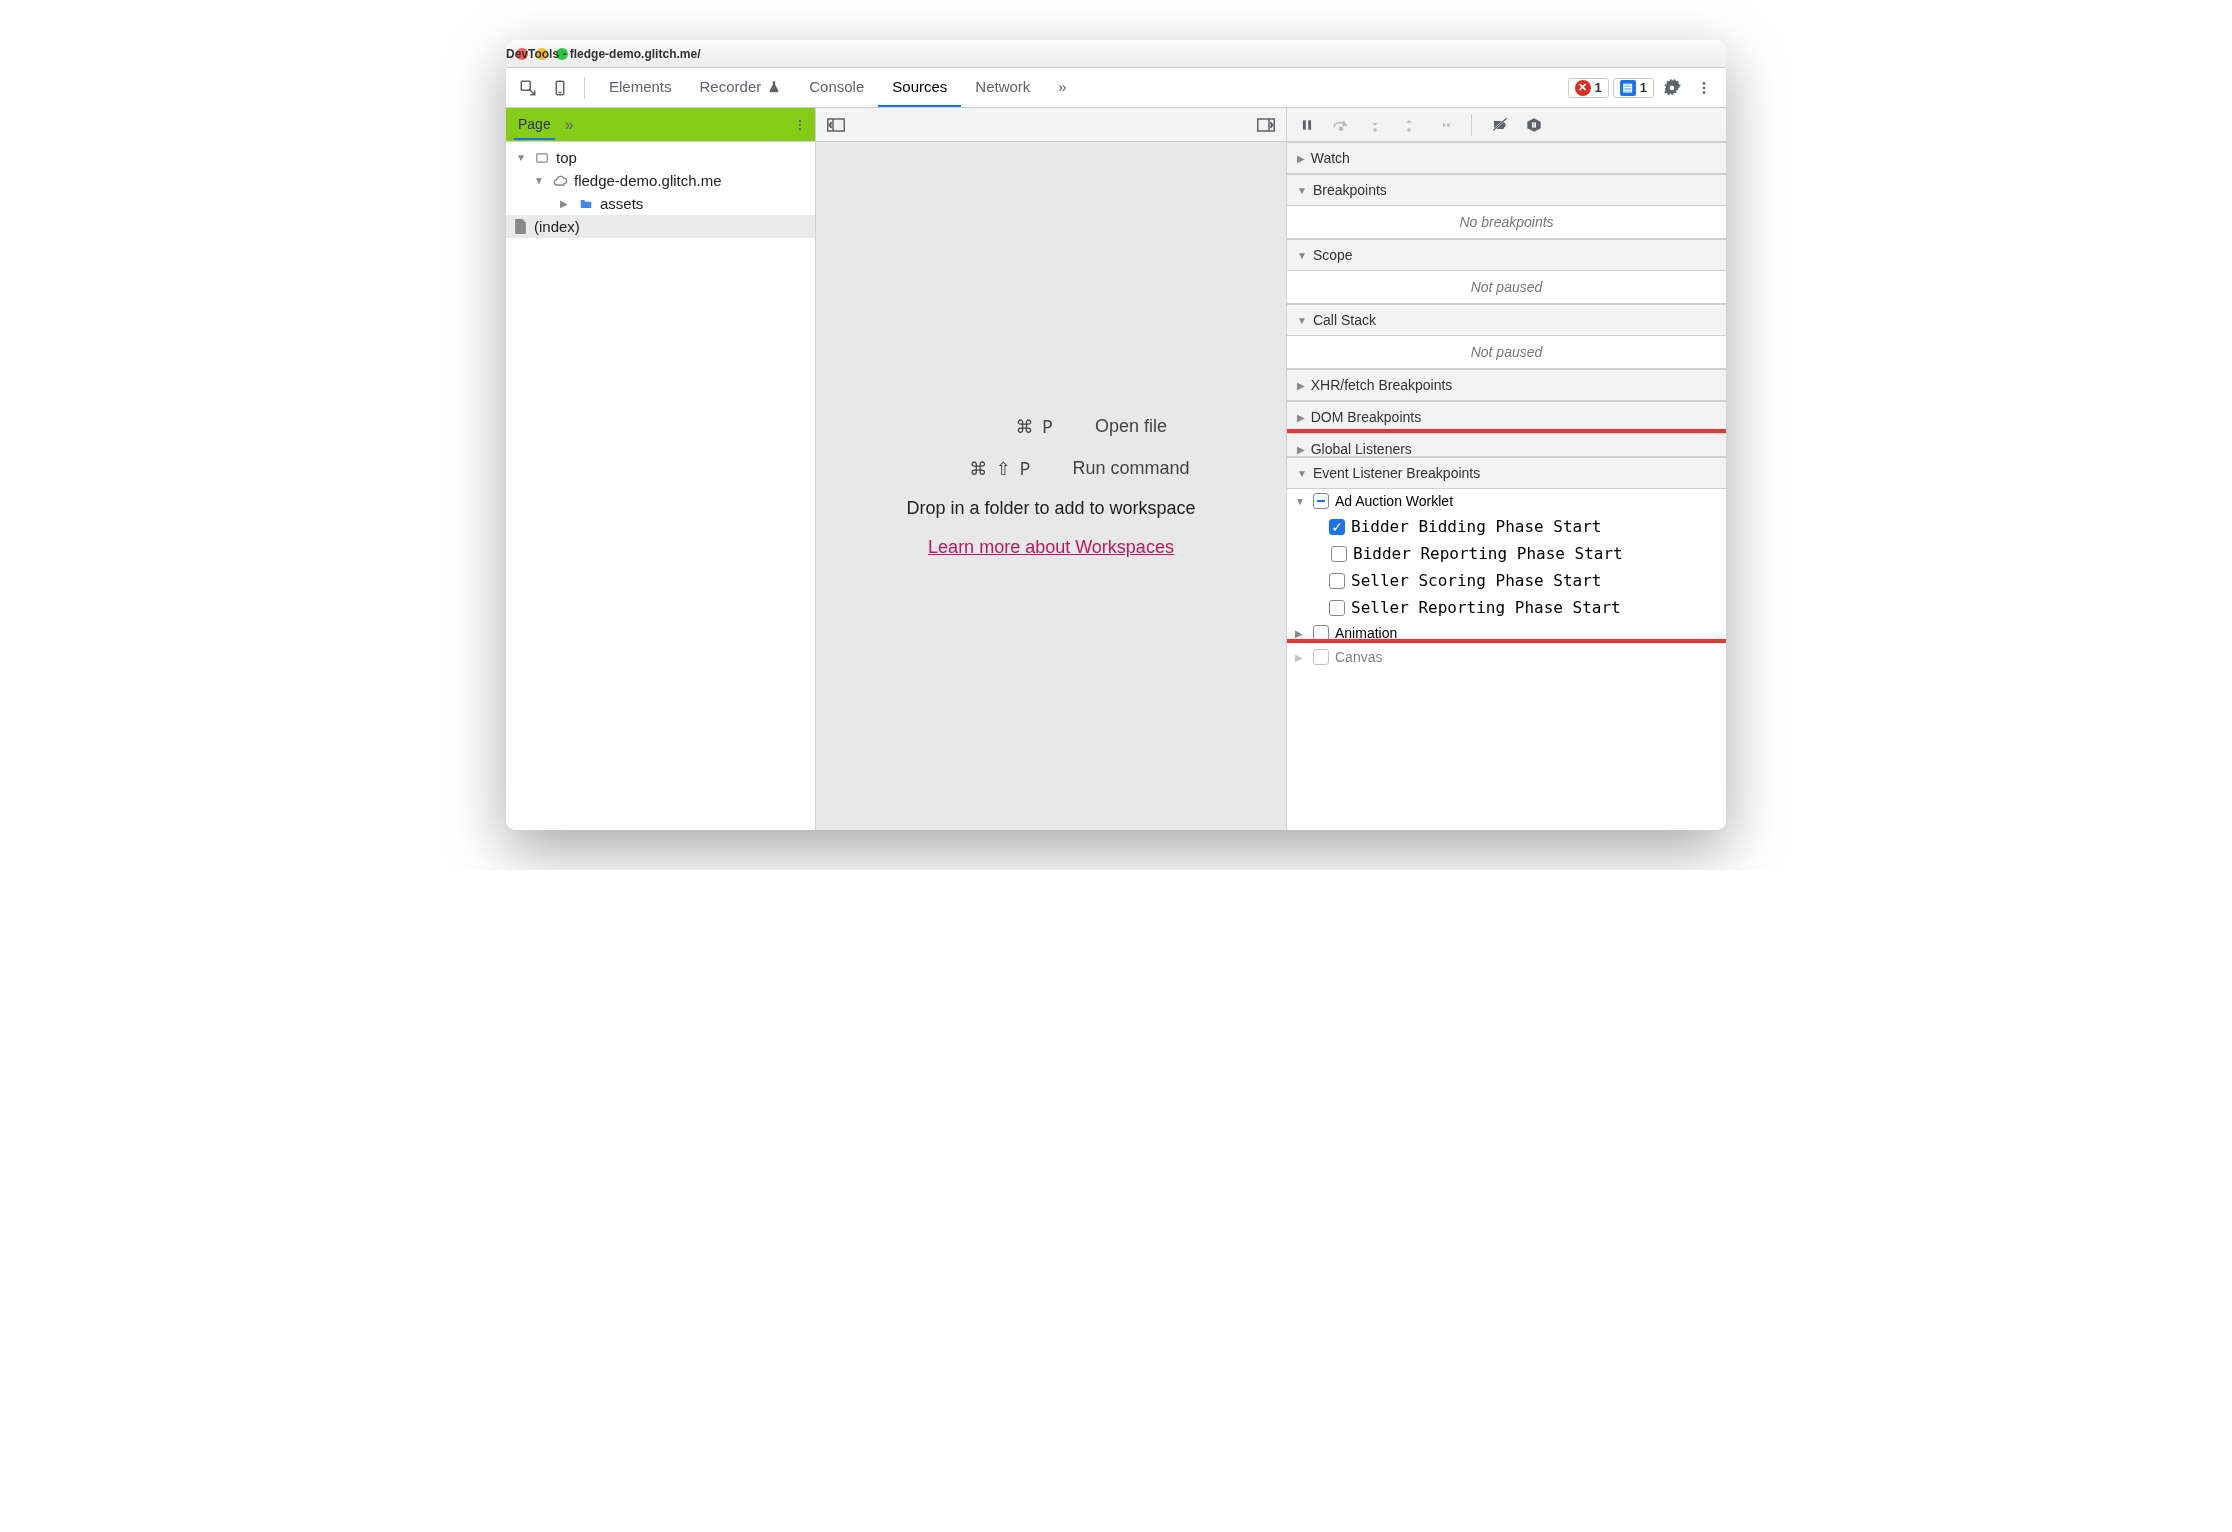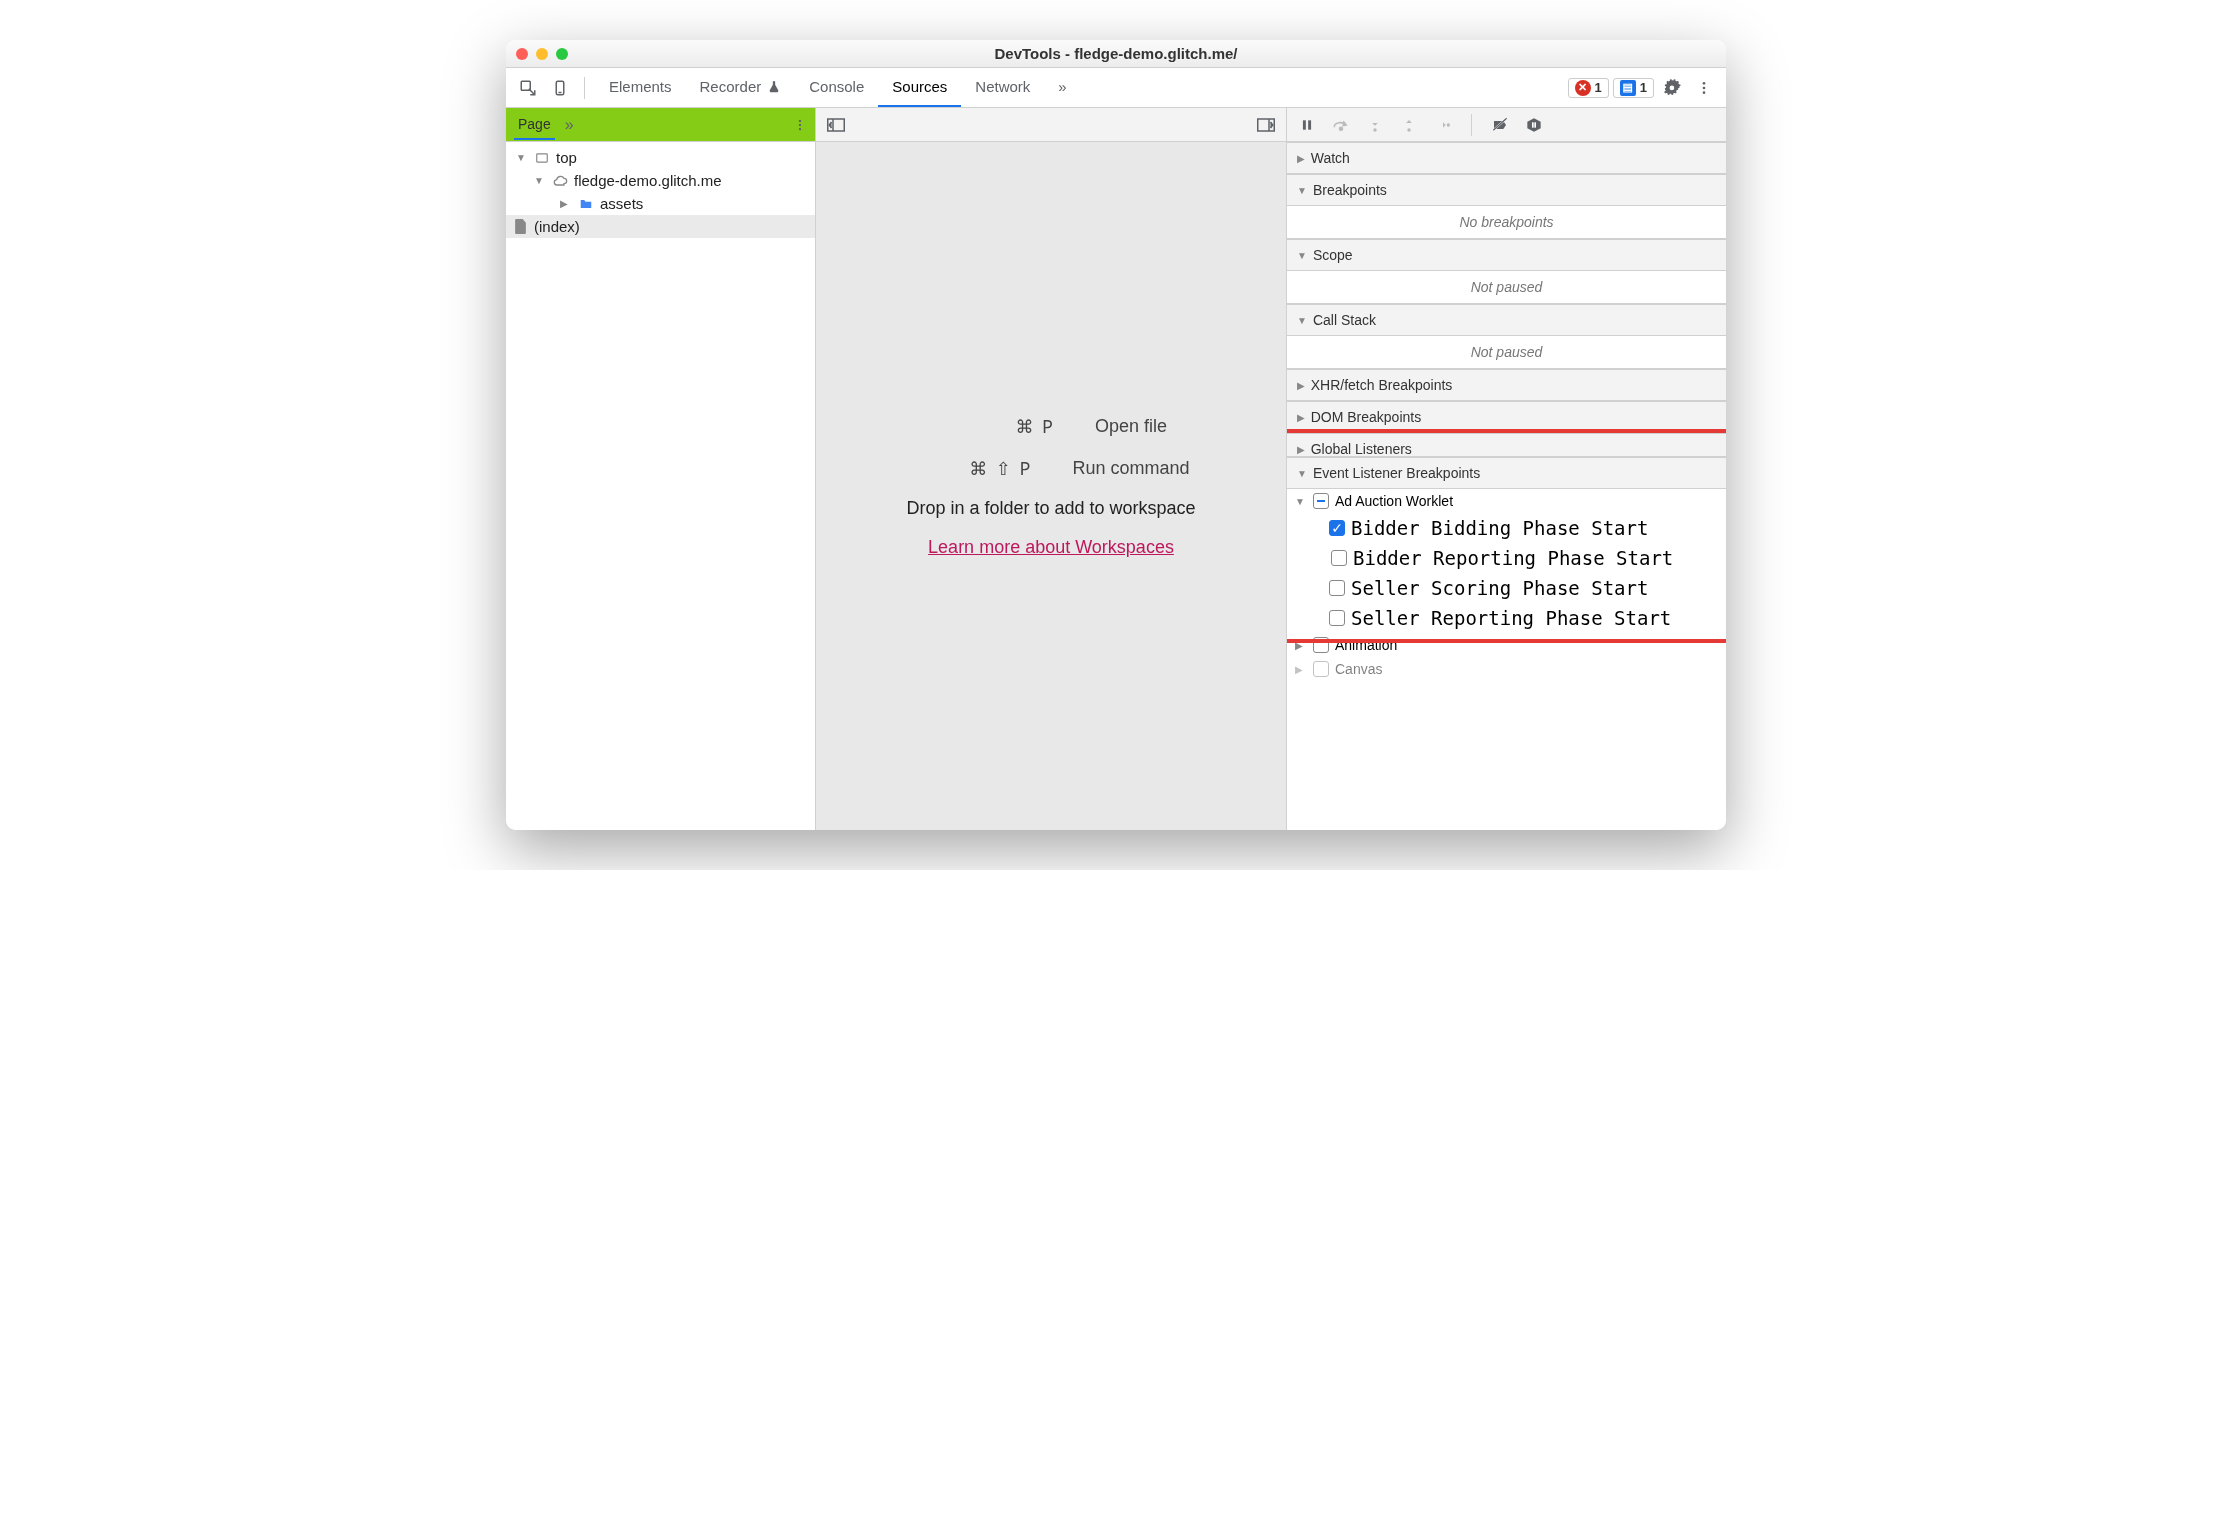--- a/index.html
+++ b/index.html
@@ -26,22 +26,22 @@
   border-bottom: 1px solid #d0d0d0;
   display: flex;
   align-items: center;
   padding: 0 10px;
   position: relative;
 }
 .traffic { display: flex; gap: 8px; }
 .traffic .dot { width: 12px; height: 12px; border-radius: 50%; }
 .dot.red { background:#ff5f57; } .dot.yellow { background:#ffbd2e; } .dot.green { background:#28c940; }
 .titlebar-title {
-  position: absolute; left: 0; right: 0; text-align: center;
-  font-size: 15px; font-weight: 600; color: #333;
+  position: absolute; left: 0; right: 0; 
+  font-size: 12px; font-weight: 600; color: #333;
 }
 .main-toolbar {
   height: 40px;
   display: flex;
   align-items: center;
   border-bottom: 1px solid #d0d0d0;
   padding: 0 8px;
   gap: 4px;
   background: #fff;
 }
@@ -87,21 +87,21 @@
 .sec-tri { color:#888; font-size:10px; }
 .section-body-empty { padding:8px; text-align:center; font-style:italic; color:#777; font-size:14px; border-bottom:1px solid #d0d0d0; }
 .events-area { position:relative; }
 .highlight-box { position:absolute; border:4px solid #e53935; pointer-events:none; }
 .elb-item { display:flex; align-items:center; padding:4px 8px; gap:6px; font-size:14px; }
 .elb-item .tri { font-size:10px; }
 .checkbox { width:16px; height:16px; border:1.5px solid #888; border-radius:3px; display:flex; align-items:center; justify-content:center; background:#fff; flex-shrink:0;}
 .checkbox.checked { background:#1a73e8; border-color:#1a73e8; color:#fff; }
 .checkbox.indeterminate { color:#1a73e8; }
 .checkbox.indeterminate::after { content:''; width:8px; height:2px; background:#1a73e8; }
-.mono { font-family: Menlo, Monaco, Consolas, monospace; font-size:19px; }
+.mono { font-family: Menlo, Monaco, Consolas, monospace; font-size:16px; }
 svg { display:block; }
 </style>
 </head>
 <body>
 
 <div class="window">
 
   <div class="titlebar">
     <div class="traffic">
       <div class="dot red"></div>

